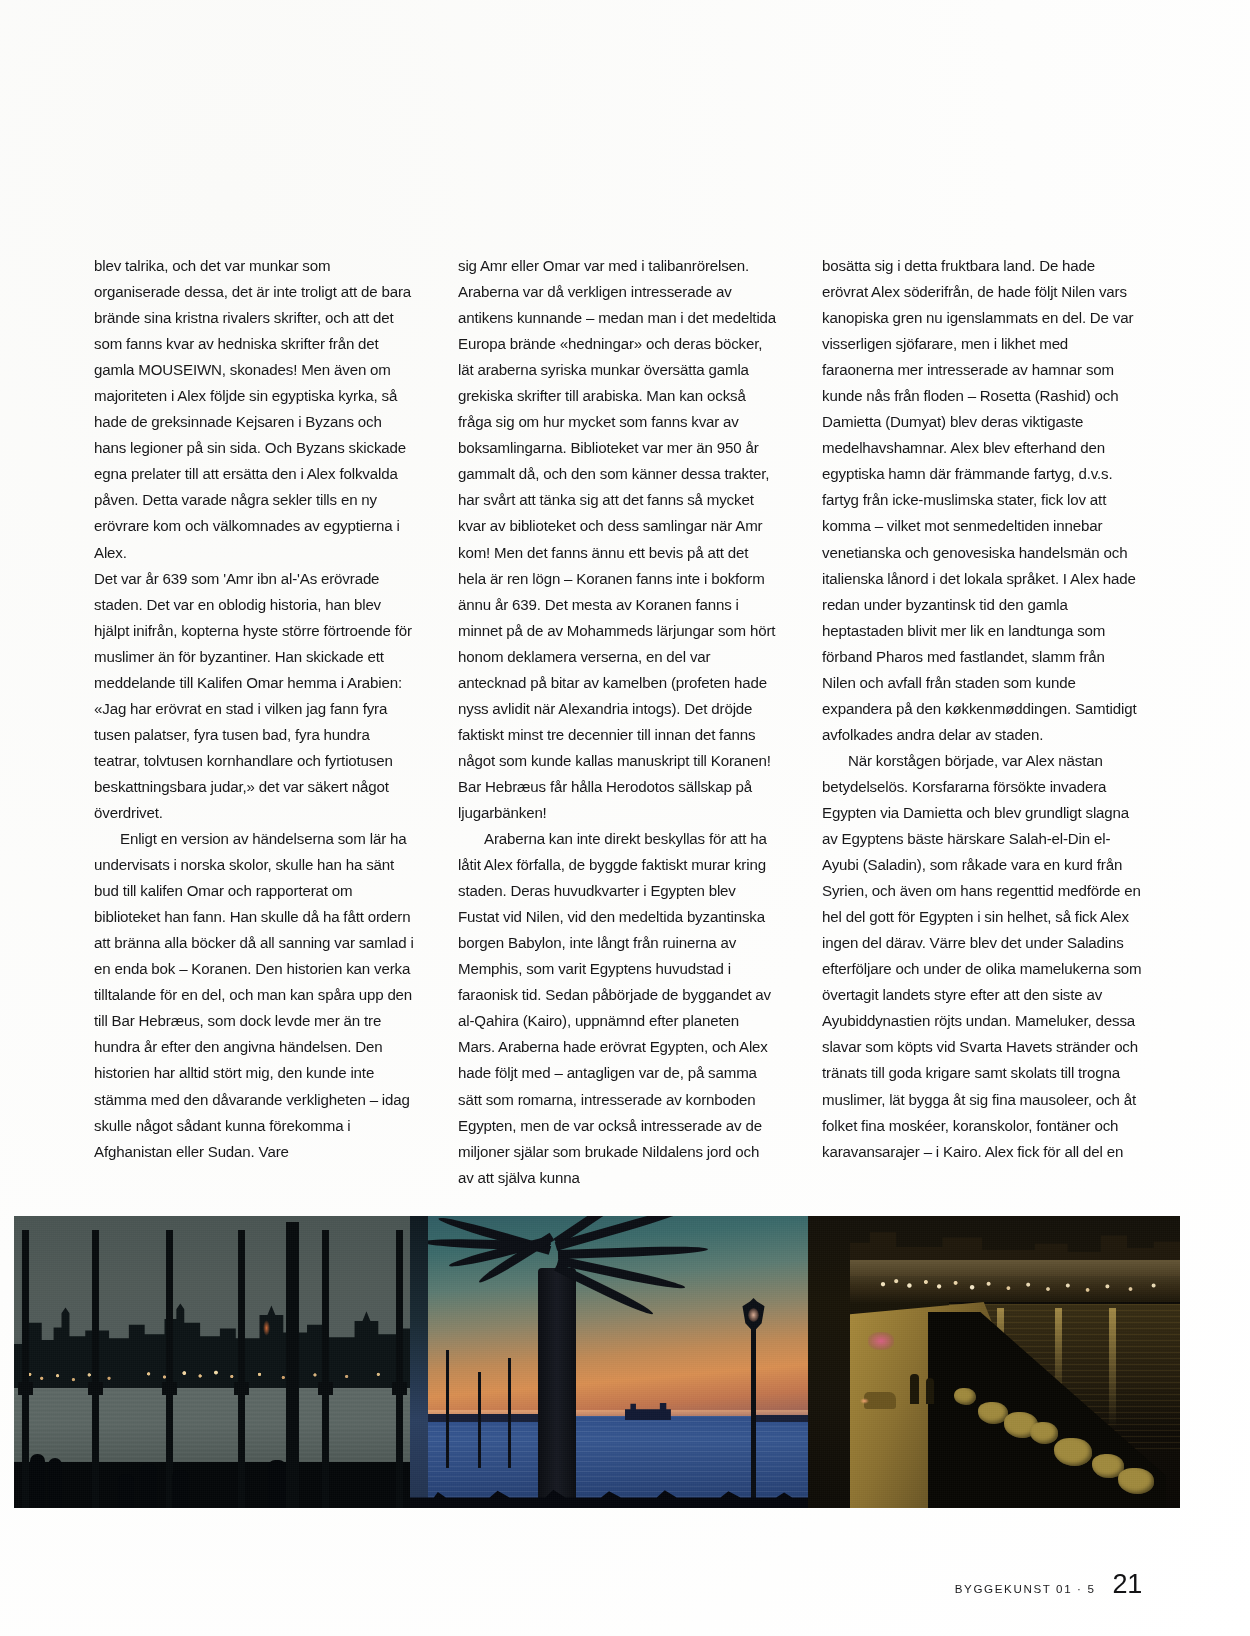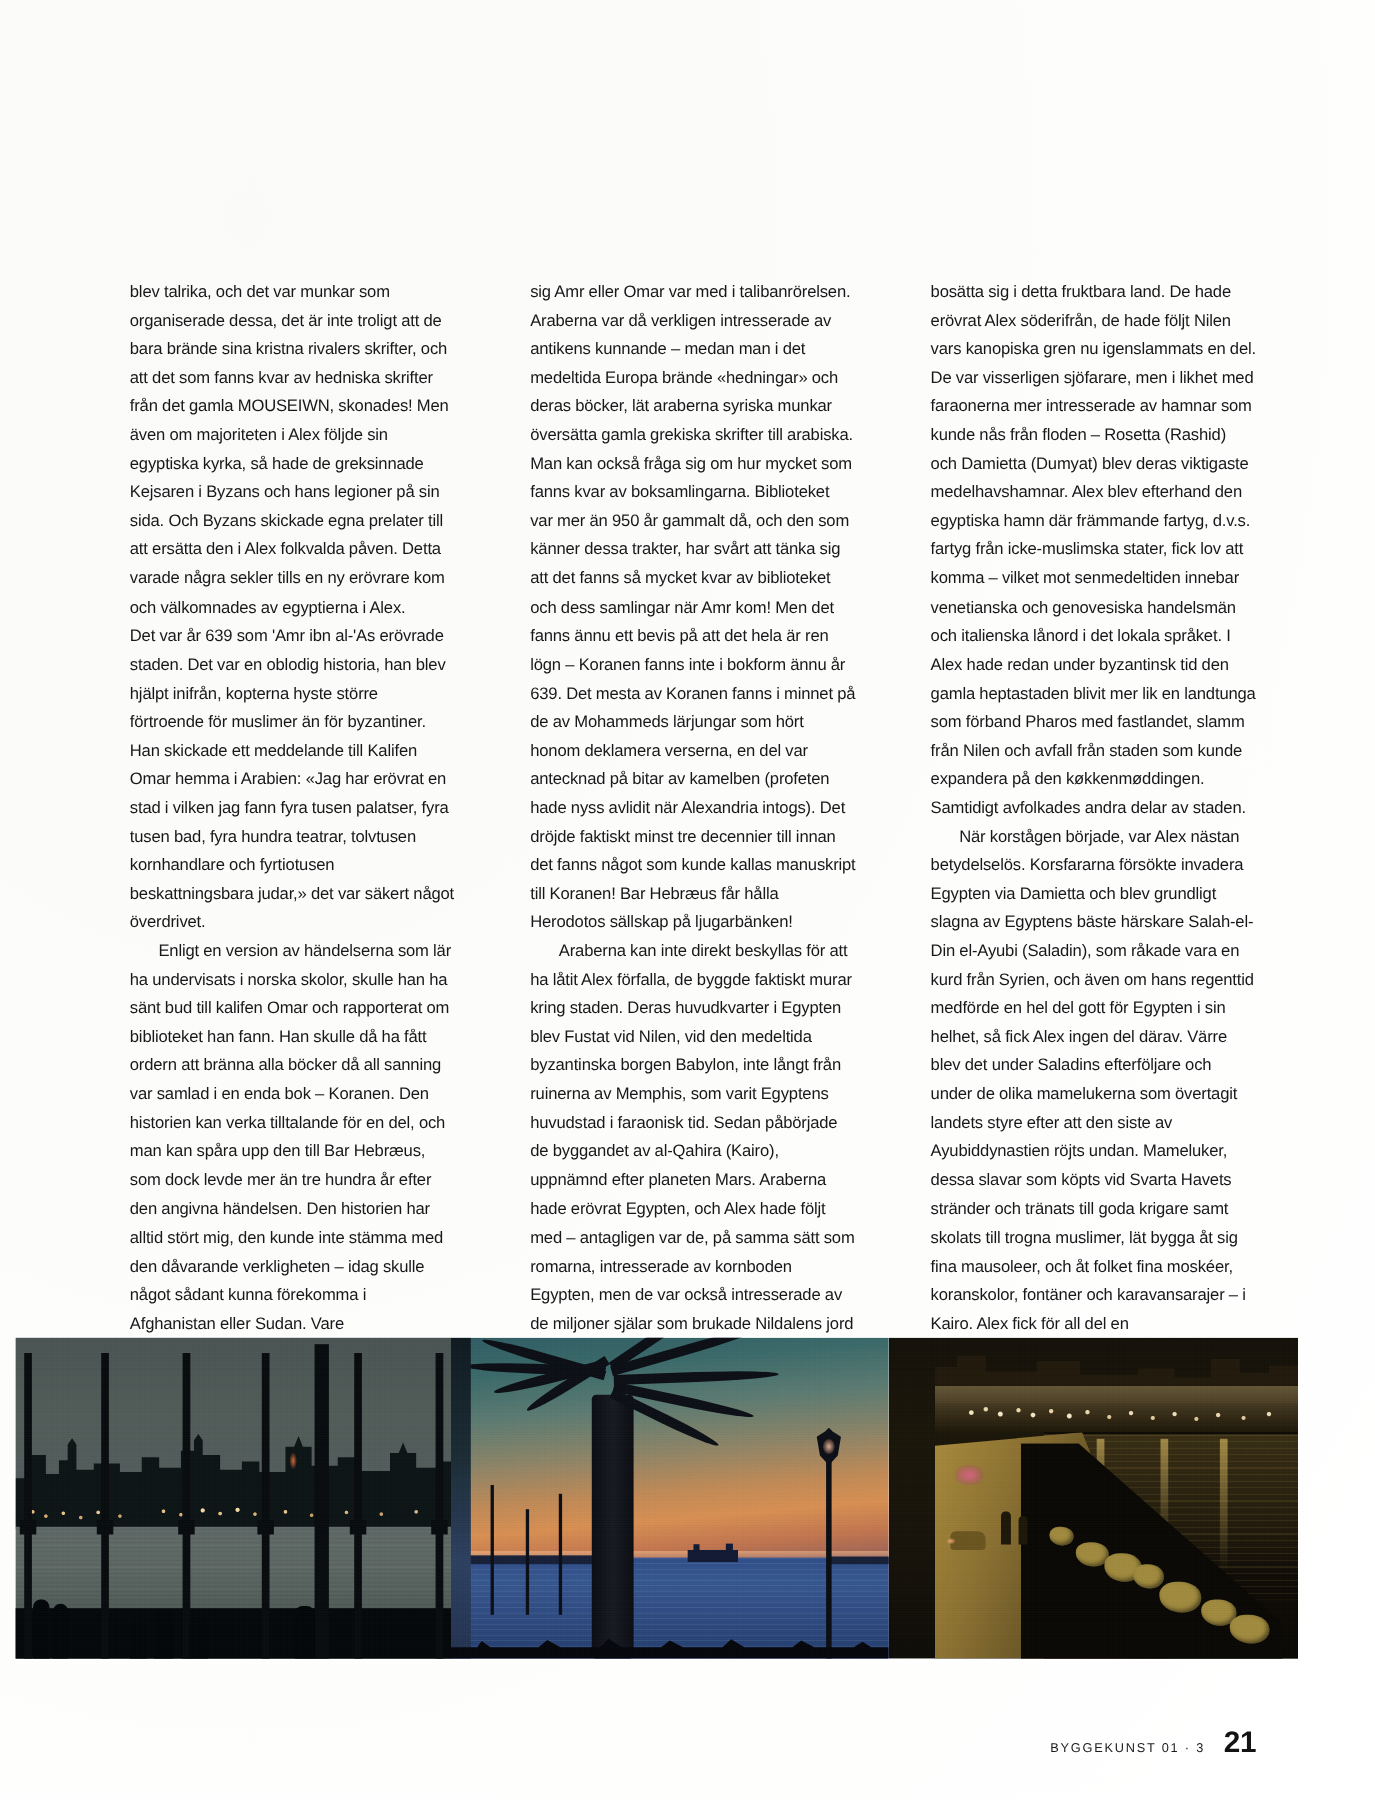--- a/index.html
+++ b/index.html
@@ -35,21 +35,20 @@
     display: flex;
     gap: 44px;
   }
   .column {
     width: 320px;
     font-size: 15.1px;
     line-height: 26.05px;
     color: #18181a;
     letter-spacing: -0.01em;
     word-spacing: -0.1px;
-    margin-left: 24px;
   }
   .column p {
     margin: 0;
     text-align: left;
   }
   .column p.indent {
     text-indent: 26px;
   }
   .column p.gap-before {
     margin-top: 26px;
@@ -309,21 +308,21 @@
     align-items: baseline;
     gap: 17px;
   }
   #footer-magazine {
     font-size: 11.6px;
     letter-spacing: 0.14em;
     color: #1b1b1d;
   }
   #footer-pagenumber {
     font-size: 27px;
-    font-weight: 700;
+    font-weight: 400;
     color: #131315;
     letter-spacing: -0.01em;
   }
 </style>
 </head>
 <body>
 
 <div id="page">
   <div id="paper-texture"></div>
 
@@ -432,16 +431,16 @@
       <div class="car"></div>
       <div class="car-light"></div>
       <div class="pink-sign"></div>
       <div class="figure" style="left:102px; top:158px; width:9px; height:30px"></div>
       <div class="figure" style="left:118px; top:162px; width:8px; height:26px"></div>
       <div class="grain"></div>
     </div>
   </div>
 
   <div id="footer">
-    <span id="footer-magazine">BYGGEKUNST 01 · 3</span>
+    <span id="footer-magazine">BYGGEKUNST 01 · 5</span>
     <span id="footer-pagenumber">21</span>
   </div>
 </div>
 
 </body></html>

